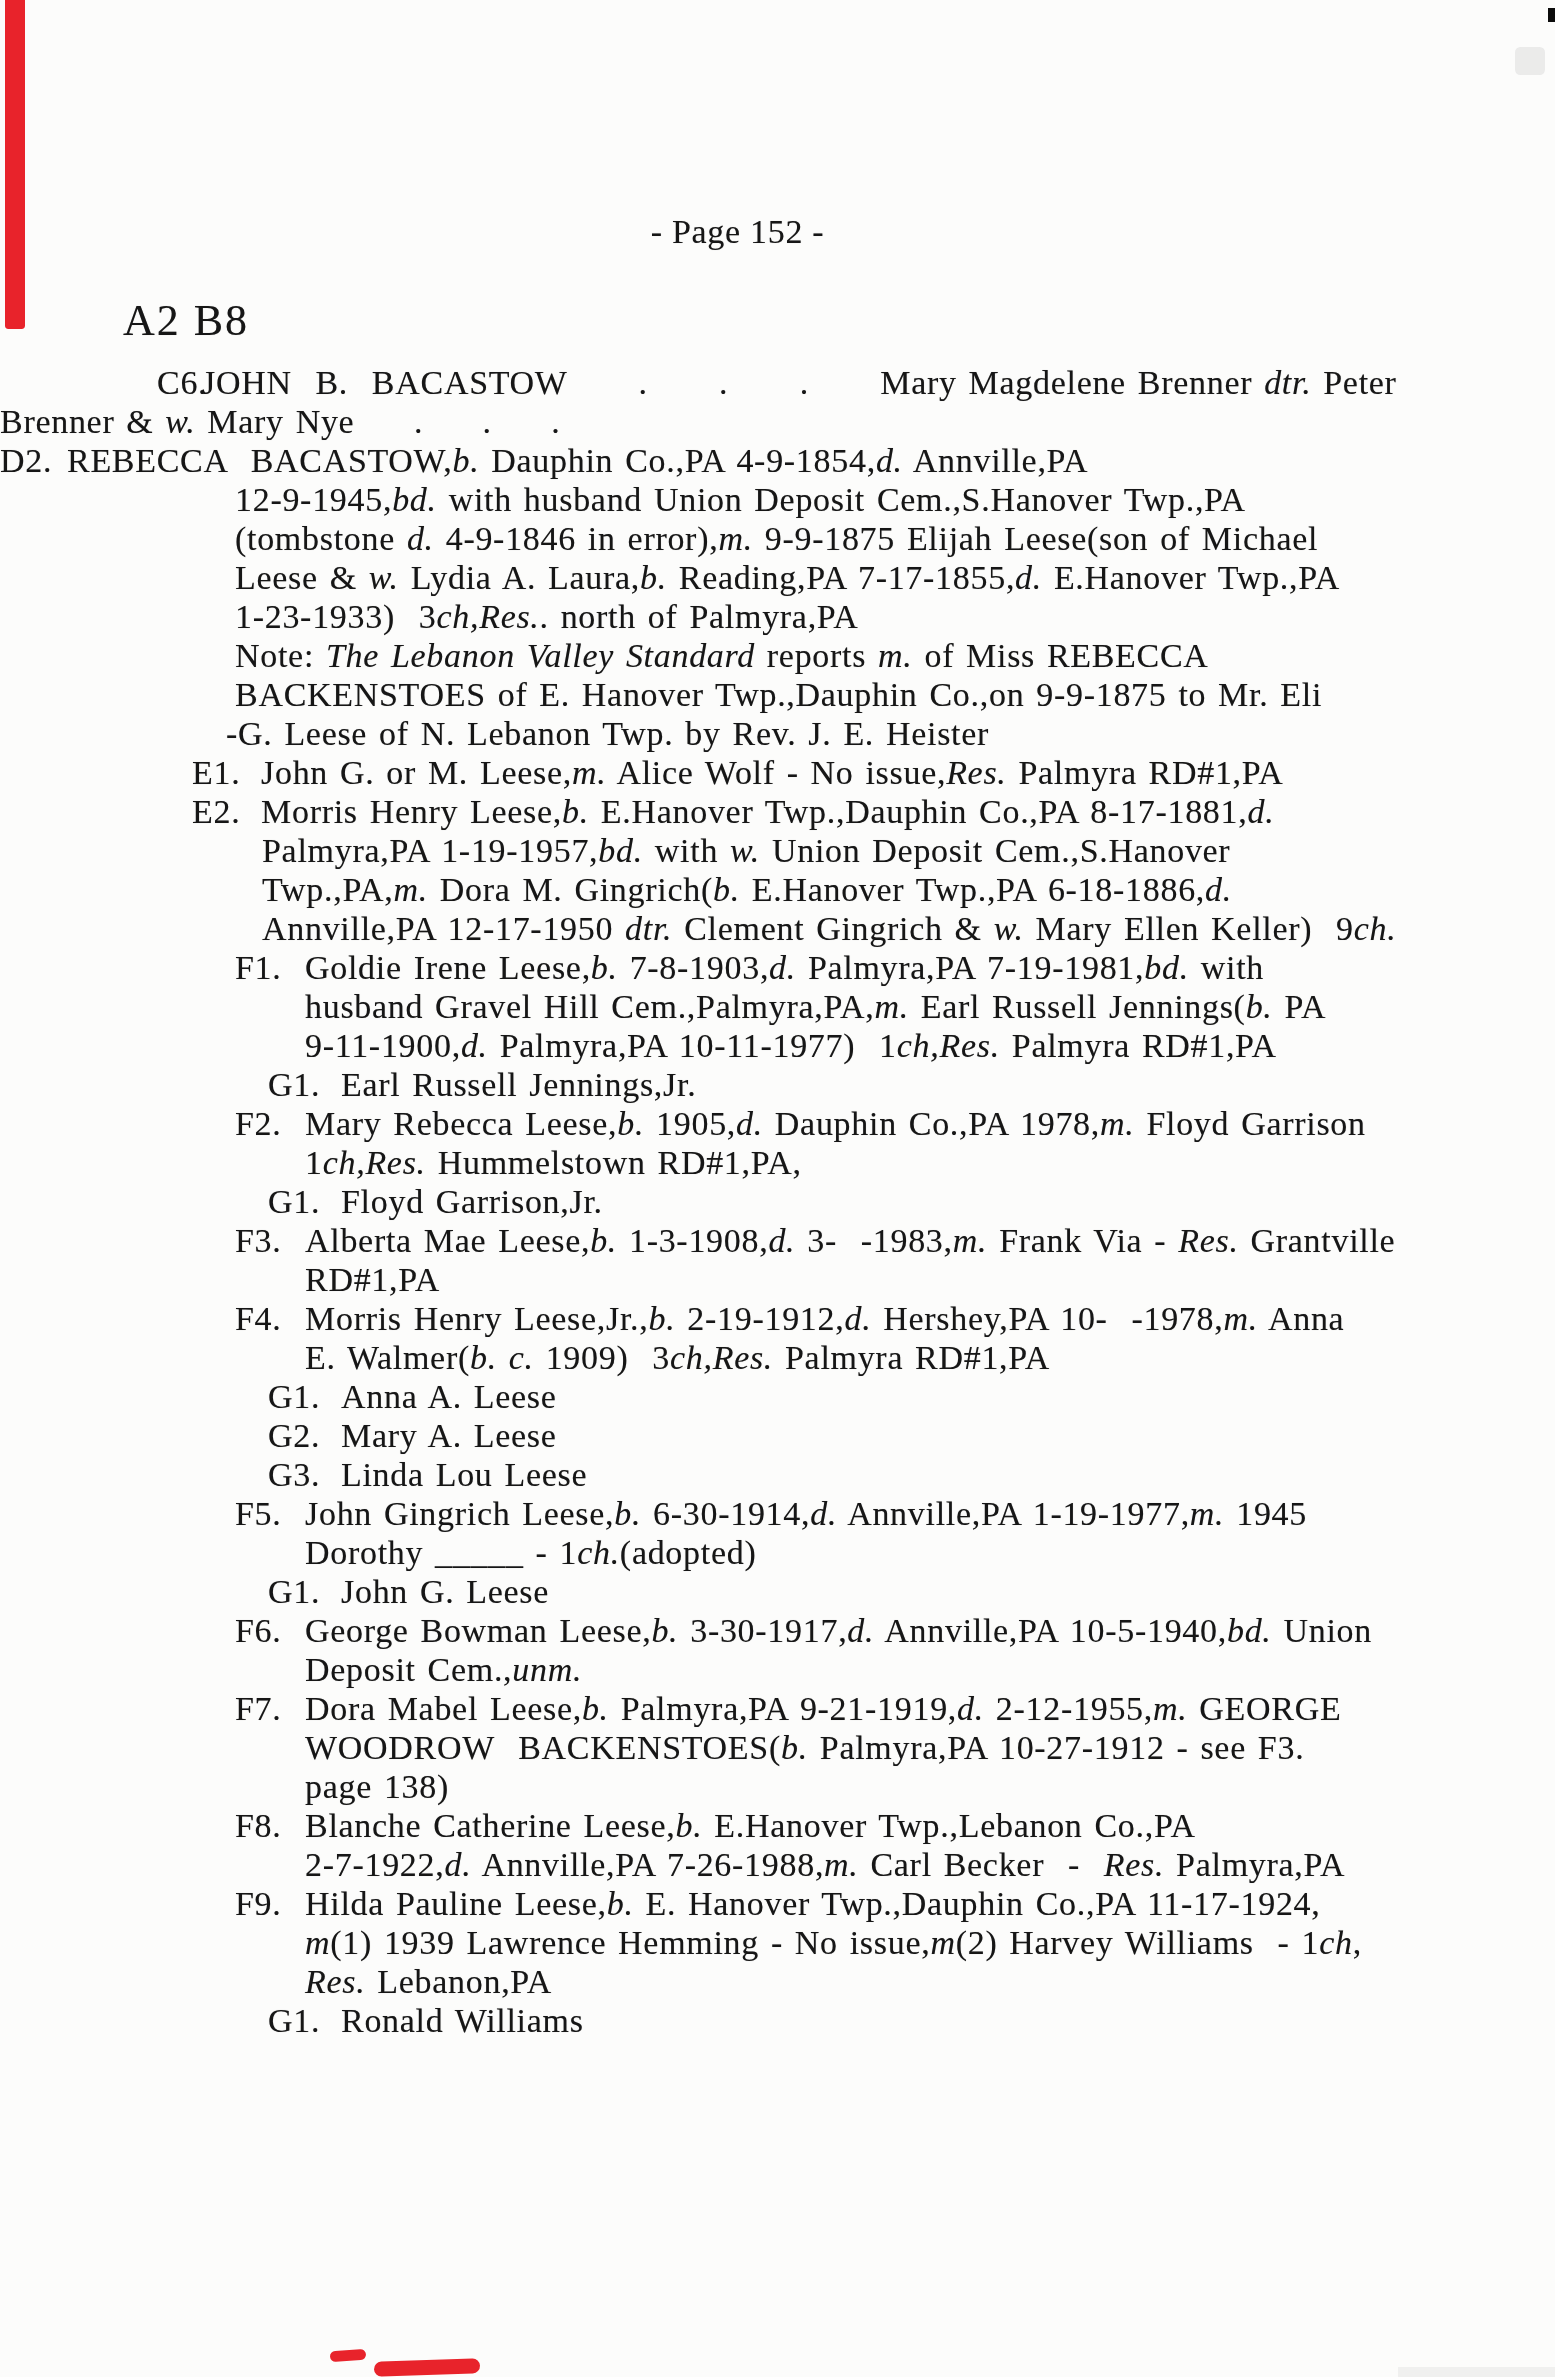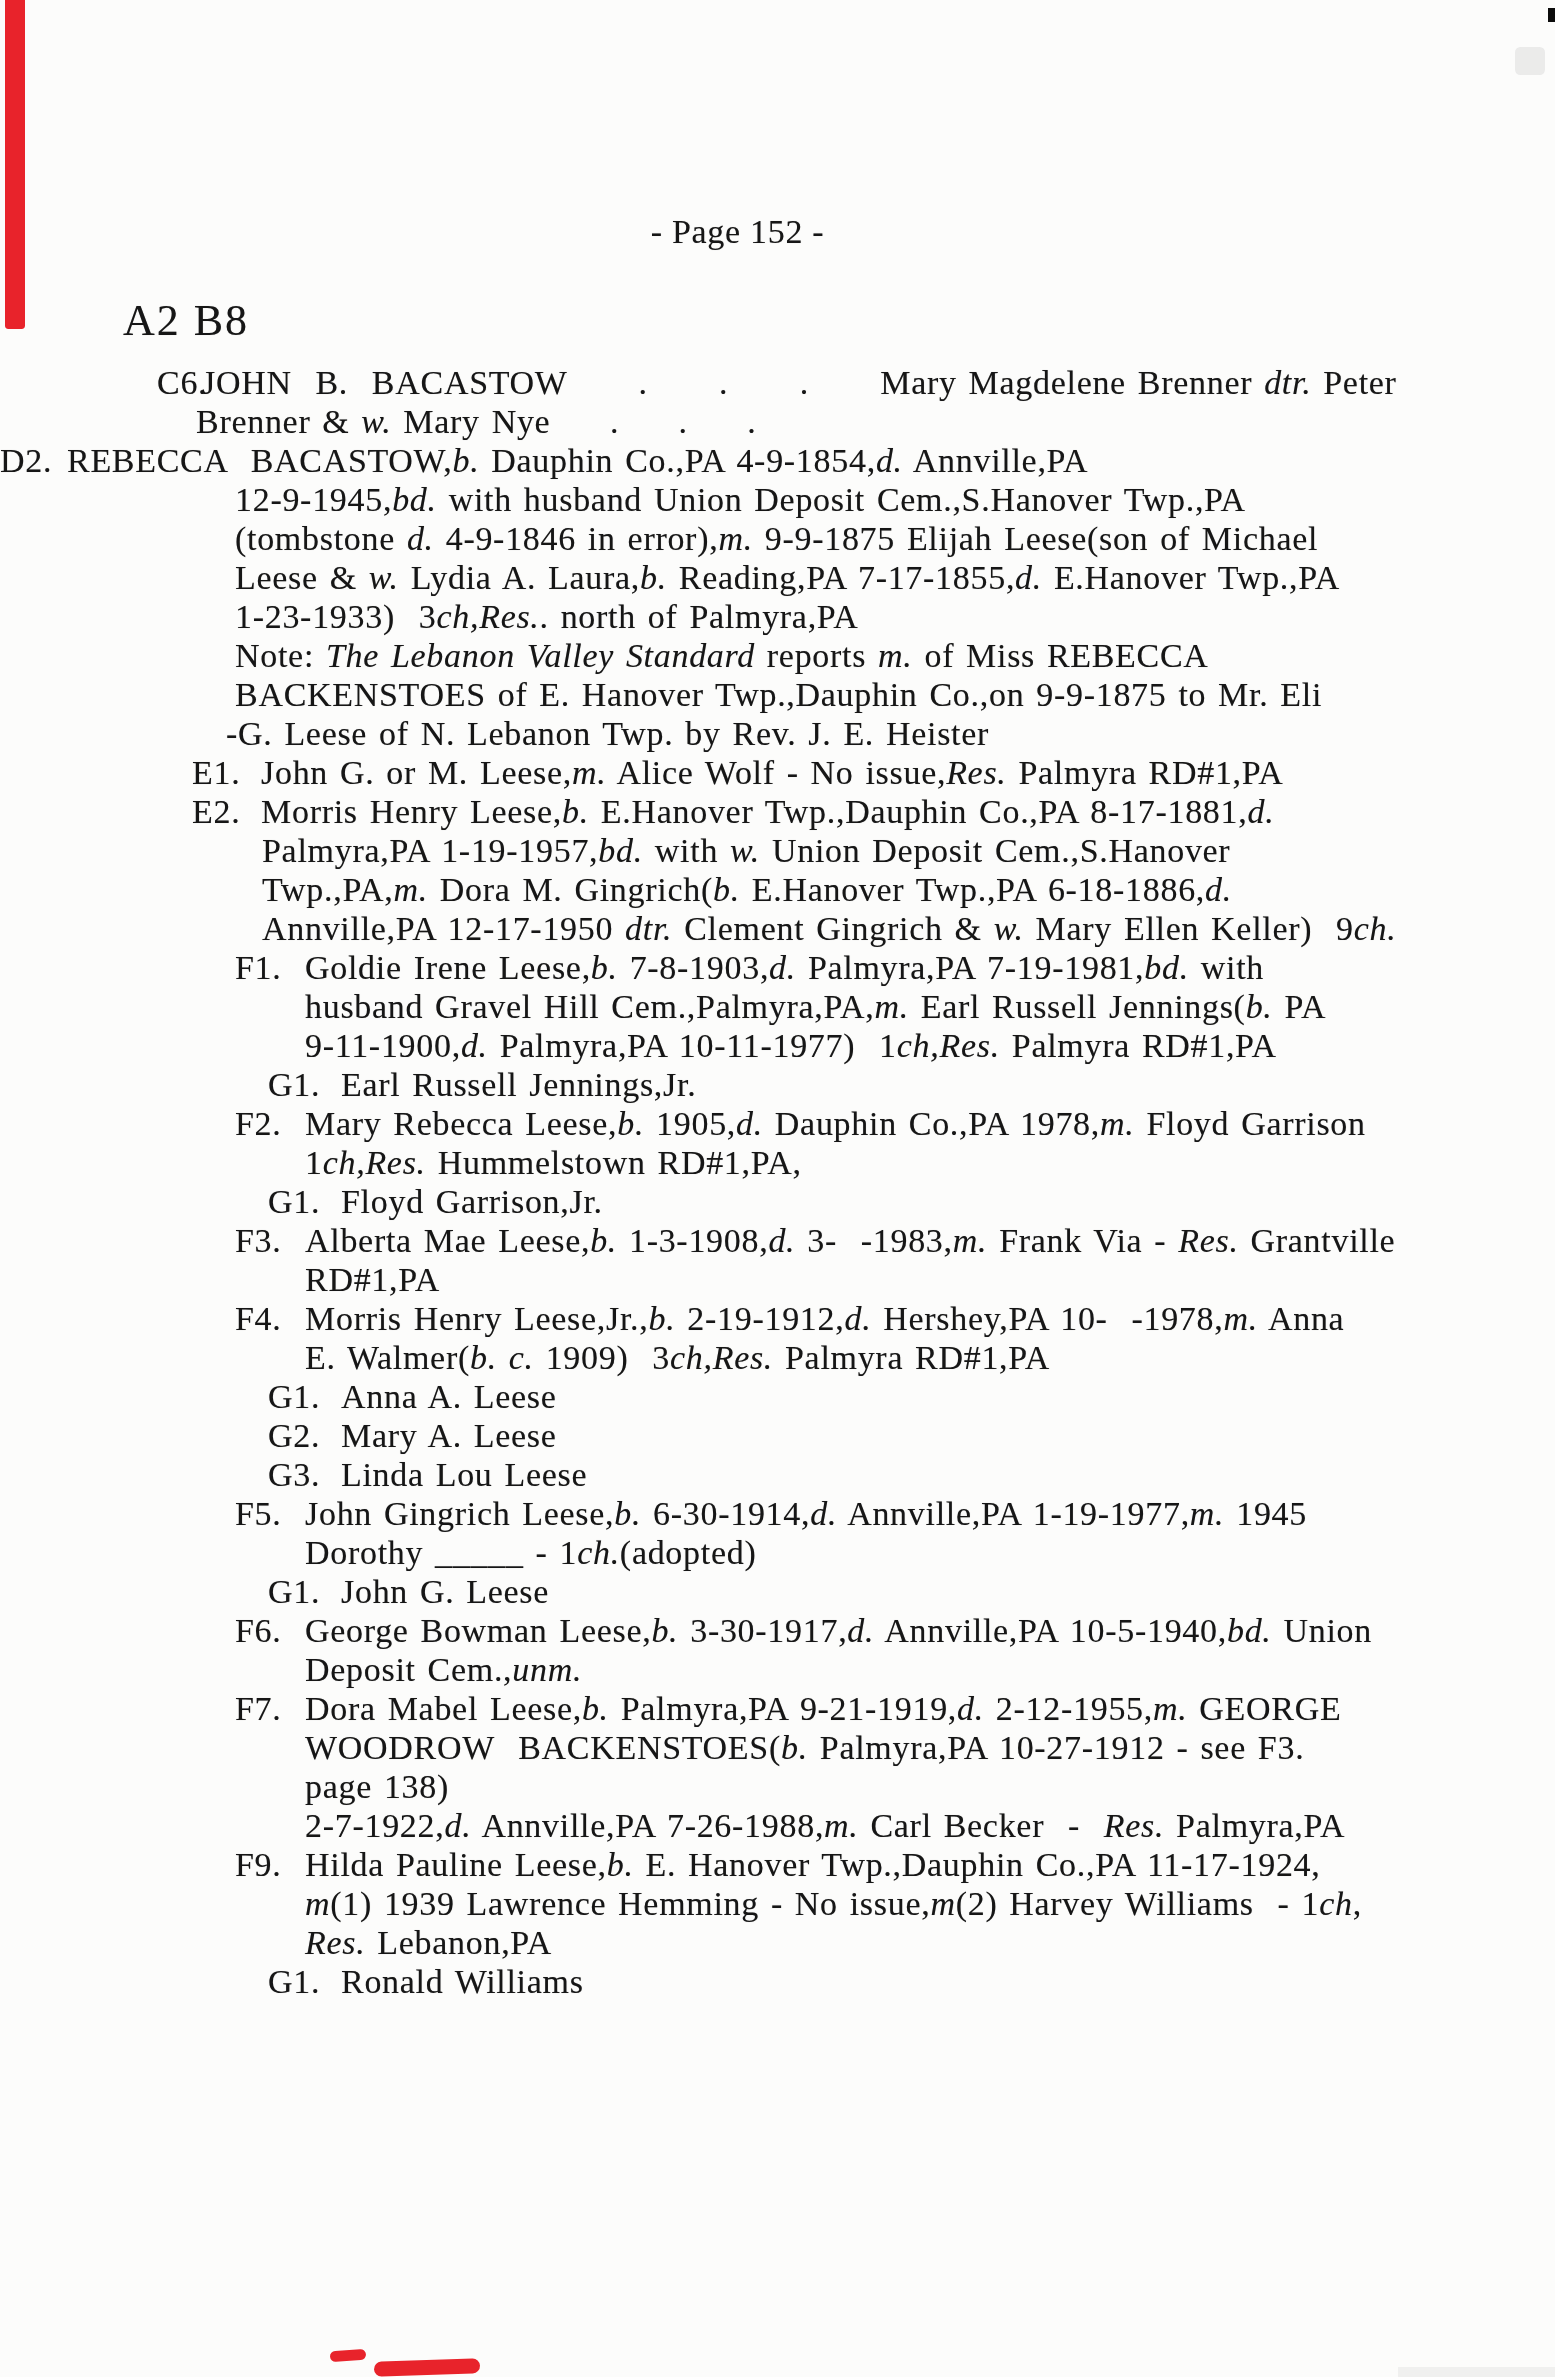--- a/index.html
+++ b/index.html
@@ -26,21 +26,21 @@
   }
   .doc{
     position:absolute;top:363px;left:0;right:0;
     font-size:34px;letter-spacing:0.7px;word-spacing:2.7px;
     line-height:39px;
   }
   .line{white-space:pre;height:39px;}
   .it{font-style:italic;}
   .lbl{display:inline-block;}
   .c1{padding-left:157px}.c1 .lbl{width:45px}
-  .c2{padding-left:196px}
+  .c2{}
   .d1{}.d1 .lbl{width:67px}
   .d2{padding-left:235px}
   .d2b{padding-left:226px}
   .e1{padding-left:192px}.e1 .lbl{width:69px}
   .e2{padding-left:262px}
   .f1{padding-left:235px}.f1 .lbl{width:70px}
   .f2{padding-left:305px}
   .g1{padding-left:268px}.g1 .lbl{width:73px}
 
   
@@ -88,20 +88,21 @@
       <div class="line g1"><span class="lbl">G2.</span><span>Mary A. Leese</span></div>
       <div class="line g1"><span class="lbl">G3.</span><span>Linda Lou Leese</span></div>
       <div class="line f1"><span class="lbl">F5.</span><span>John Gingrich Leese,</span><span class="it">b.</span><span> 6-30-1914,</span><span class="it">d.</span><span> Annville,PA 1-19-1977,</span><span class="it">m.</span><span> 1945</span></div>
       <div class="line f2"><span>Dorothy _____ - 1</span><span class="it">ch.</span><span>(adopted)</span></div>
       <div class="line g1"><span class="lbl">G1.</span><span>John G. Leese</span></div>
       <div class="line f1"><span class="lbl">F6.</span><span>George Bowman Leese,</span><span class="it">b.</span><span> 3-30-1917,</span><span class="it">d.</span><span> Annville,PA 10-5-1940,</span><span class="it">bd.</span><span> Union</span></div>
       <div class="line f2"><span>Deposit Cem.,</span><span class="it">unm.</span></div>
       <div class="line f1"><span class="lbl">F7.</span><span>Dora Mabel Leese,</span><span class="it">b.</span><span> Palmyra,PA 9-21-1919,</span><span class="it">d.</span><span> 2-12-1955,</span><span class="it">m.</span><span> GEORGE</span></div>
       <div class="line f2"><span>WOODROW  BACKENSTOES(</span><span class="it">b.</span><span> Palmyra,PA 10-27-1912 - see F3.</span></div>
       <div class="line f2"><span>page 138)</span></div>
+      <div class="line f1"><span class="lbl">F8.</span><span>Blanche Catherine Leese,</span><span class="it">b.</span><span> E.Hanover Twp.,Lebanon Co.,PA</span></div>
       <div class="line f2"><span>2-7-1922,</span><span class="it">d.</span><span> Annville,PA 7-26-1988,</span><span class="it">m.</span><span> Carl Becker  -  </span><span class="it">Res.</span><span> Palmyra,PA</span></div>
       <div class="line f1"><span class="lbl">F9.</span><span>Hilda Pauline Leese,</span><span class="it">b.</span><span> E. Hanover Twp.,Dauphin Co.,PA 11-17-1924,</span></div>
       <div class="line f2"><span class="it">m</span><span>(1) 1939 Lawrence Hemming - No issue,</span><span class="it">m</span><span>(2) Harvey Williams  - 1</span><span class="it">ch</span><span>,</span></div>
       <div class="line f2"><span class="it">Res.</span><span> Lebanon,PA</span></div>
       <div class="line g1"><span class="lbl">G1.</span><span>Ronald Williams</span></div>
     </div>
 
   <div class="red-stripe" style="background: rgb(232, 35, 43);"></div>
   <div class="red-dash1" style="background: rgb(232, 35, 43);"></div>
   <div class="red-dash2" style="background: rgb(232, 35, 43);"></div>

